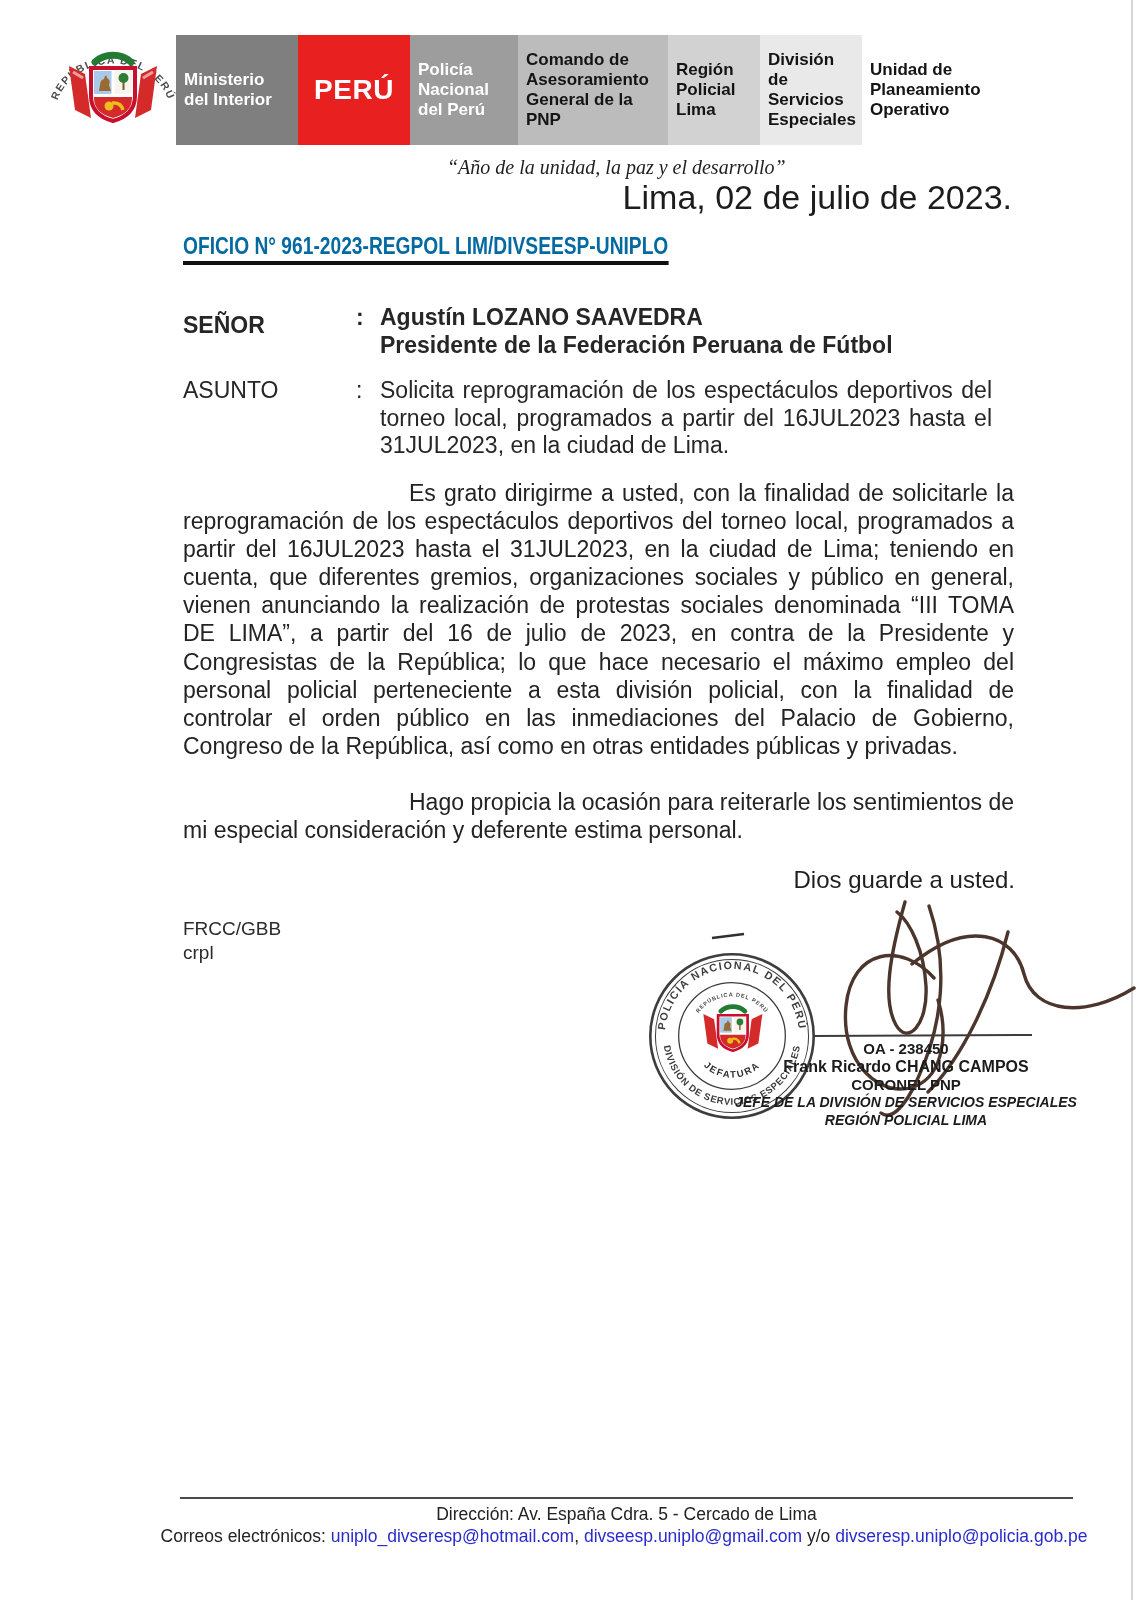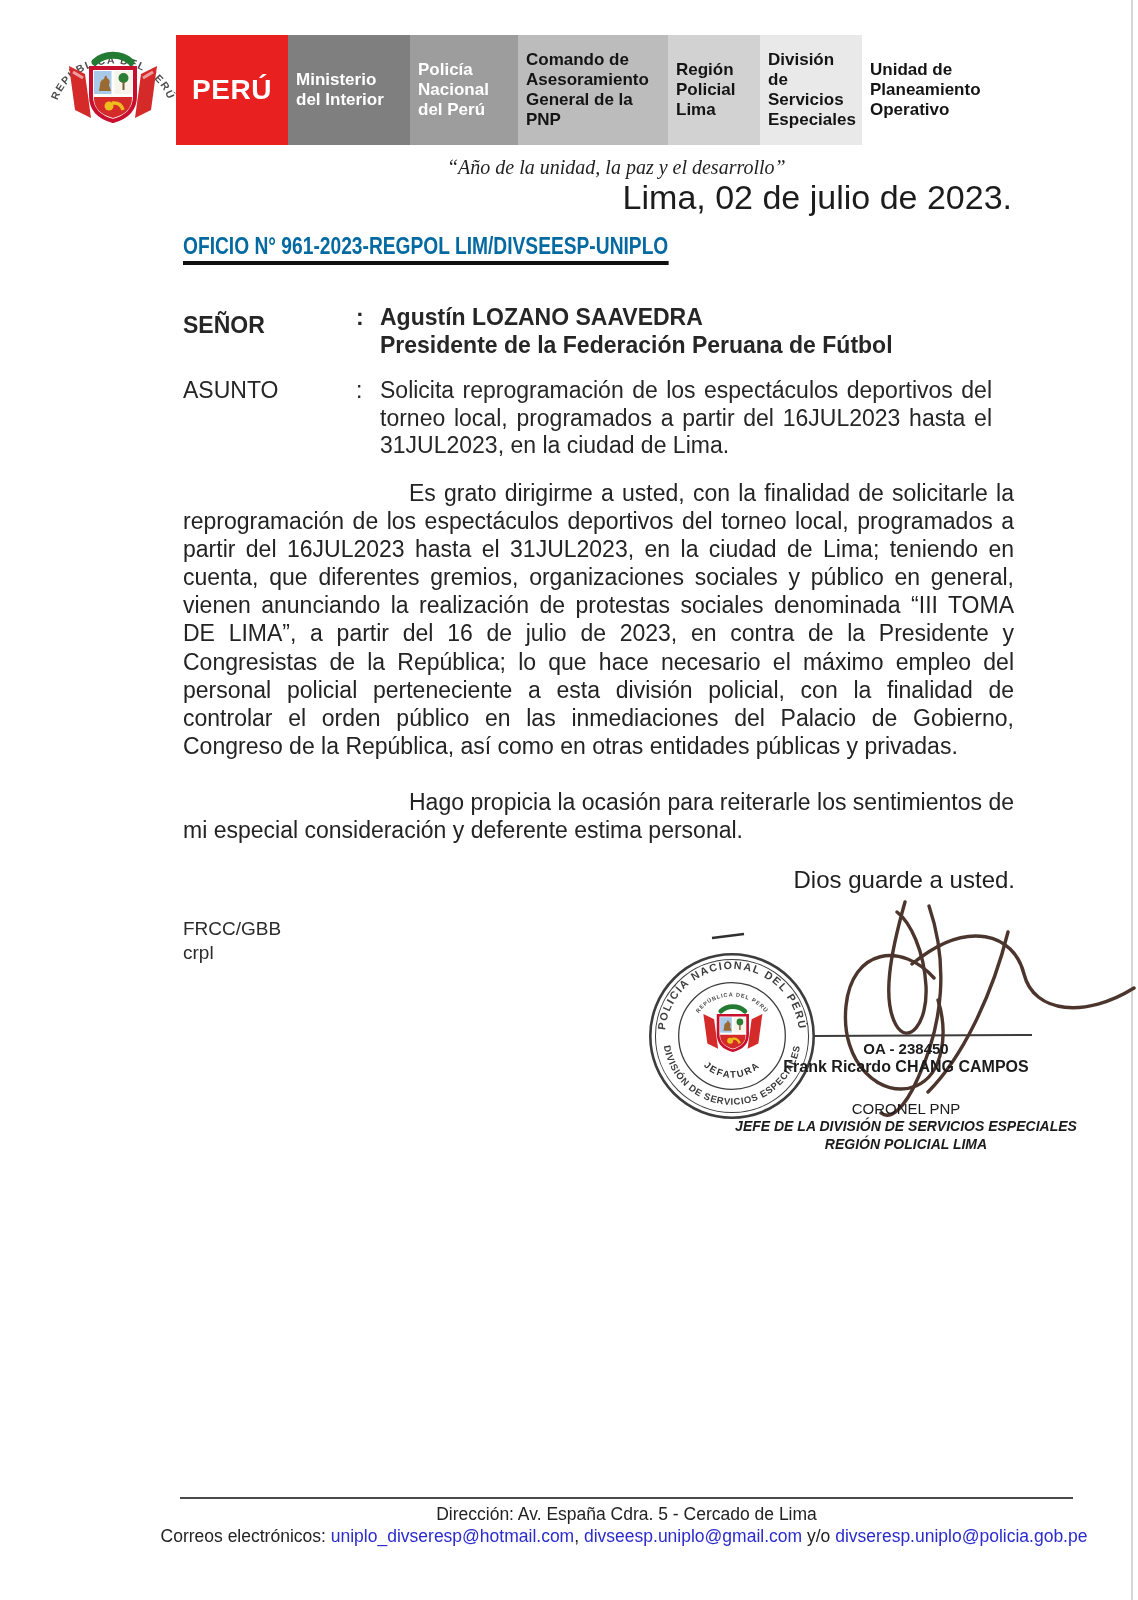--- a/index.html
+++ b/index.html
@@ -41,21 +41,21 @@
   .para{left:183px;width:831px;font-size:23px;line-height:28.1px;text-align:justify;
     text-indent:226px;color:#232323;}
   .farewell{left:600px;top:866px;width:415px;text-align:right;font-size:24px;color:#1f1f1f;}
   .initials{left:183px;top:917px;font-size:19px;line-height:24px;color:#2b2b2b;}
   
   .stamp-svg{left:646px;top:950px;width:172px;height:172px;z-index:1;}
   .sig-svg{left:646px;top:880px;width:492px;height:260px;z-index:2;}
   .sig-block{left:725px;top:1040px;width:362px;text-align:center;color:#1b1b1b;z-index:3;}
   .sig-code{font-size:15px;font-weight:bold;line-height:18px;}
   .sig-name{font-size:16px;font-weight:bold;line-height:18px;}
-  .sig-rank{font-size:15px;font-weight:normal;line-height:18px;margin-top:24px;}
+  .sig-rank{font-size:15px;font-weight:bold;line-height:18px;}
   .sig-role{font-size:14px;font-weight:bold;line-height:17.5px;font-style:italic;}
   
   .footer-line{left:180px;top:1497px;width:893px;height:2px;background:#4a4a4a;}
   .footer-address{left:180px;top:1504px;width:893px;text-align:center;font-size:17.5px;color:#222;}
   .footer-emails{left:110px;top:1526px;width:1028px;text-align:center;font-size:17.5px;color:#222;}
   .email-link{color:#2a2ace;text-decoration:none;cursor:pointer;}
   .scan-edge{left:1131px;top:0;width:2px;height:1600px;background:#d6d6d6;}
 </style>
 </head>
 <body>
@@ -81,25 +81,25 @@
       <path d="M31,57 h38 v1 q0,15 -19,20 q-19,-5 -19,-20 z" fill="#d42a2a"></path>
       <path d="M36,51 l1,-6 q0,-5 4,-6 l1,-3 q2,-1 2,2 q4,2 2,7 l2,6 z" fill="#9a6a33"></path>
       <circle cx="60.5" cy="38" r="5" fill="#2c7d36"></circle>
       <rect x="59.5" y="42" width="2" height="8" fill="#7a5a30"></rect>
       <circle cx="46" cy="66" r="4.5" fill="#eebc1c"></circle>
       <path d="M49,63 q9,-1 11,7" stroke="#eebc1c" stroke-width="3.5" fill="none"></path>
     </g>
   </svg>
 
   <div class="abs hdr-blocks">
+    <div class="hdr-block hb-1 light-text" style="background: rgb(127, 127, 127);">
+      <span>Ministerio del Interior</span>
+    </div>
     <div class="hdr-block hb-peru light-text" style="background: rgb(232, 32, 31);">
       <span>PERÚ</span>
-    </div>
-    <div class="hdr-block hb-1 light-text" style="background: rgb(127, 127, 127);">
-      <span>Ministerio del Interior</span>
     </div>
     <div class="hdr-block hb-2 light-text" style="background: rgb(157, 157, 157);">
       <span>Policía Nacional del Perú</span>
     </div>
     <div class="hdr-block hb-3 dark-text" style="background: rgb(188, 188, 188);">
       <span>Comando de Asesoramiento General de la PNP</span>
     </div>
     <div class="hdr-block hb-4 dark-text" style="background: rgb(210, 210, 210);">
       <span>Región Policial Lima</span>
     </div>

